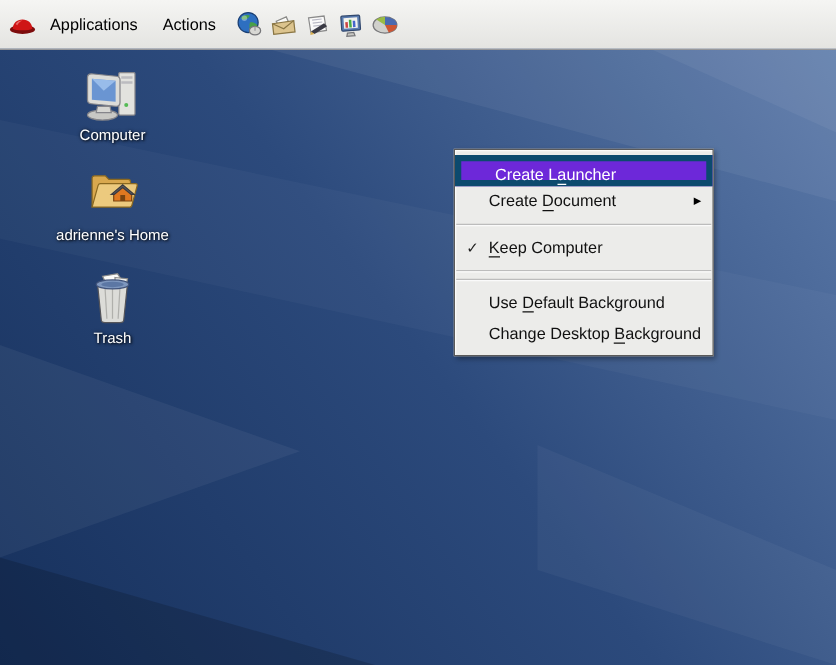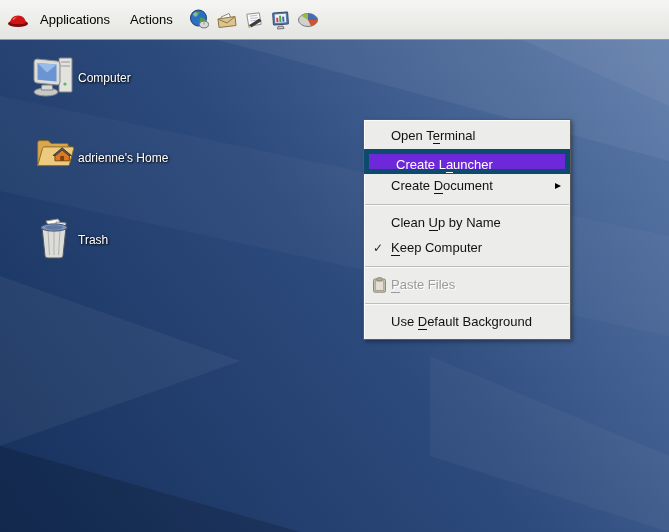--- a/index.html
+++ b/index.html
@@ -18,21 +18,21 @@
     font-size:13px; color:#000; padding:0 10px; height:24px; line-height:24px; cursor:default;
   }
   .panel-launchers { display:flex; align-items:center; gap:5px; margin-left:6px; }
   .launcher { width:22px; height:22px; display:flex; align-items:center; justify-content:center; }
 
   
   .desktop { position:absolute; left:0; top:26px; width:669px; height:506px; }
   .desktop svg.wallpaper { position:absolute; left:0; top:0; width:100%; height:100%; display:block; }
 
   .desk-icon {
-    position:absolute; width:120px; display:flex; align-items:center; cursor:default;
+    position:absolute; width:120px; display:flex; flex-direction:column; align-items:center; cursor:default;
   }
   .desk-icon .glyph { width:48px; height:44px; display:flex; align-items:flex-end; justify-content:center; }
   .desk-icon .label {
     margin-top:3px; font-size:12px; color:#fff; text-align:center; white-space:nowrap;
     text-shadow:1px 1px 2px rgba(0,0,0,.85), 0 0 3px rgba(0,0,0,.6);
   }
 
   
   .menu {
     position:absolute; left:363px; top:119px; width:208px;
@@ -177,58 +177,45 @@
         <ellipse cx="22" cy="9.5" rx="13" ry="3.6" fill="#7e97be" stroke="#41537a"></ellipse>
         <ellipse cx="22" cy="9.5" rx="9" ry="2.2" fill="#5c77a4"></ellipse>
       </svg>
     </div>
     <div class="label">Trash</div>
   </div>
 </div>
 
 <div class="menu">
 
-  <div class="mi">
-    <span>Open T</span><span class="mn">e</span><span>rminal</span>
-  </div>
 
 
   <div class="mi hl">
     <span>Create L</span><span class="mn">a</span><span>uncher</span>
   </div>
 
   <div class="mi">
     <span>Create </span><span class="mn">D</span><span>ocument</span>
     <span class="sub-arrow"></span>
   </div>
 
   <div class="sep"></div>
 
-  <div class="mi">
-    <span>Clean </span><span class="mn">U</span><span>p by Name</span>
-  </div>
 
   <div class="mi">
     <span class="check">✓</span>
     <span class="mn">K</span><span>eep Computer</span>
   </div>
 
   <div class="sep"></div>
 
-  <div class="mi dis">
-    <span class="mi-icon">
-      <svg width="15" height="16" viewBox="0 0 15 16">
-        <rect x="1.5" y="2" width="12" height="13.2" rx="1.5" fill="#cfc9ba" stroke="#8d8778"></rect>
-        <rect x="3.2" y="3.8" width="8.6" height="9.8" fill="#e4dfd2" stroke="#a39d8e"></rect>
-        <rect x="5" y="0.8" width="5" height="3" rx="1" fill="#b5af9e" stroke="#8d8778"></rect>
-      </svg>
-    </span>
-    <span class="mn">P</span><span>aste Files</span>
-  </div>
 
   <div class="sep"></div>
 
   <div class="mi">
     <span>Use </span><span class="mn">D</span><span>efault Background</span>
   </div>
 
+  <div class="mi">
+    <span>Change Desktop </span><span class="mn">B</span><span>ackground</span>
+  </div>
 
 </div>
 
 </body></html>

